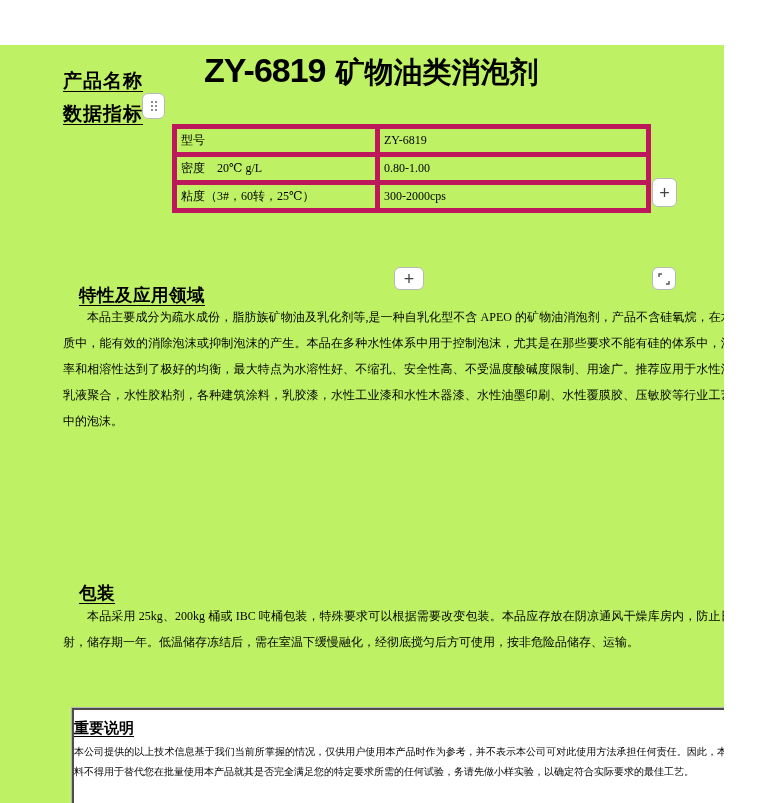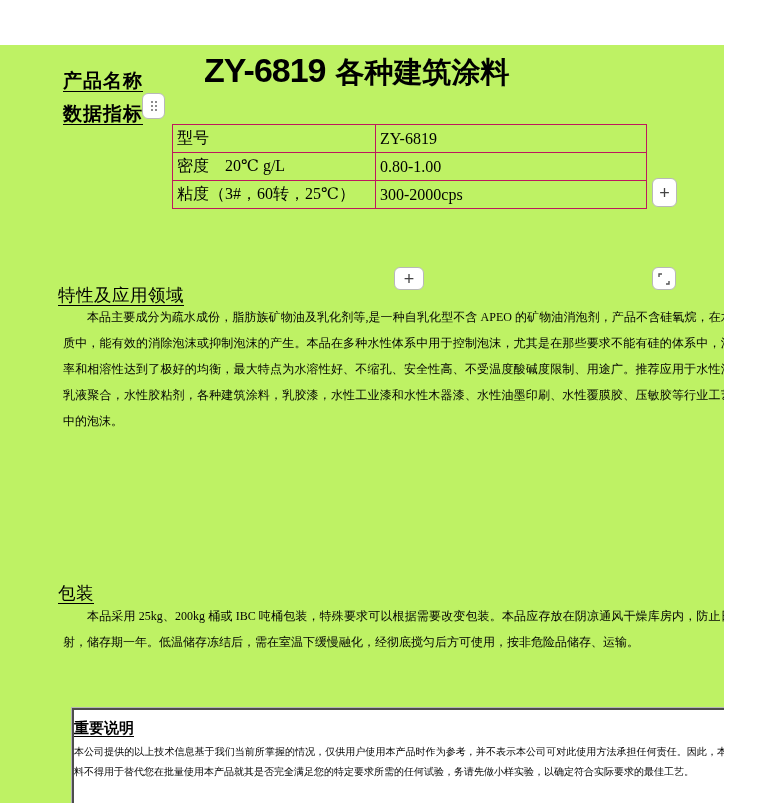--- a/index.html
+++ b/index.html
@@ -33,28 +33,28 @@
 
   .plus-right { left:652px; top:133px; width:25px; height:29px; }
   .plus-below { left:394px; top:222px; width:30px; height:23px; }
   .expand-btn { left:652px; top:222px; width:24px; height:23px; }
 
   table.spec {
     position:absolute; left:172px; top:79px; border-collapse:collapse;
     width:474px; table-layout:fixed;
   }
   table.spec td {
-    border:1px solid #be185d; height:28px; font-size:16px;
+    border:5px solid #be185d; height:28px; font-size:12px;
     padding:0 3px 0 4px; vertical-align:middle; overflow:hidden; white-space:nowrap;
   }
   td.c1 { width:203px; }
   td.c2 { width:271px; }
 
   .sec-heading {
-    position:absolute; left:58px; font-size:17.5px; font-weight:normal;
+    position:absolute; left:79px; font-size:17.5px; font-weight:bold;
     text-decoration:underline; text-underline-offset:4px; letter-spacing:0.5px;
   }
   .sec-body {
     position:absolute; left:63px; width:694px; font-size:12px; line-height:26px;
     text-indent:2em; text-align:justify;
   }
 
   .notice-box {
     position:absolute; left:72px; top:663px; width:679px; height:107px;
     border:2px solid #4d4d4d; background:#fff;
@@ -72,21 +72,21 @@
 </style>
 </head>
 <body>
 
 <div class="page">
 
   <div class="side-label" style="top:23px;">产品名称</div>
 
   <div class="title-wrap">
     <span class="title-model">ZY-6819</span>
-    <span class="title-product">各种建筑涂料</span>
+    <span class="title-product">矿物油类消泡剂</span>
   </div>
 
   <div class="side-label" style="top:56px;">数据指标</div>
 
   <button class="icon-btn drag-btn">
     <span class="dots">
       <i></i>
         <i></i>
         <i></i>
         <i></i>

